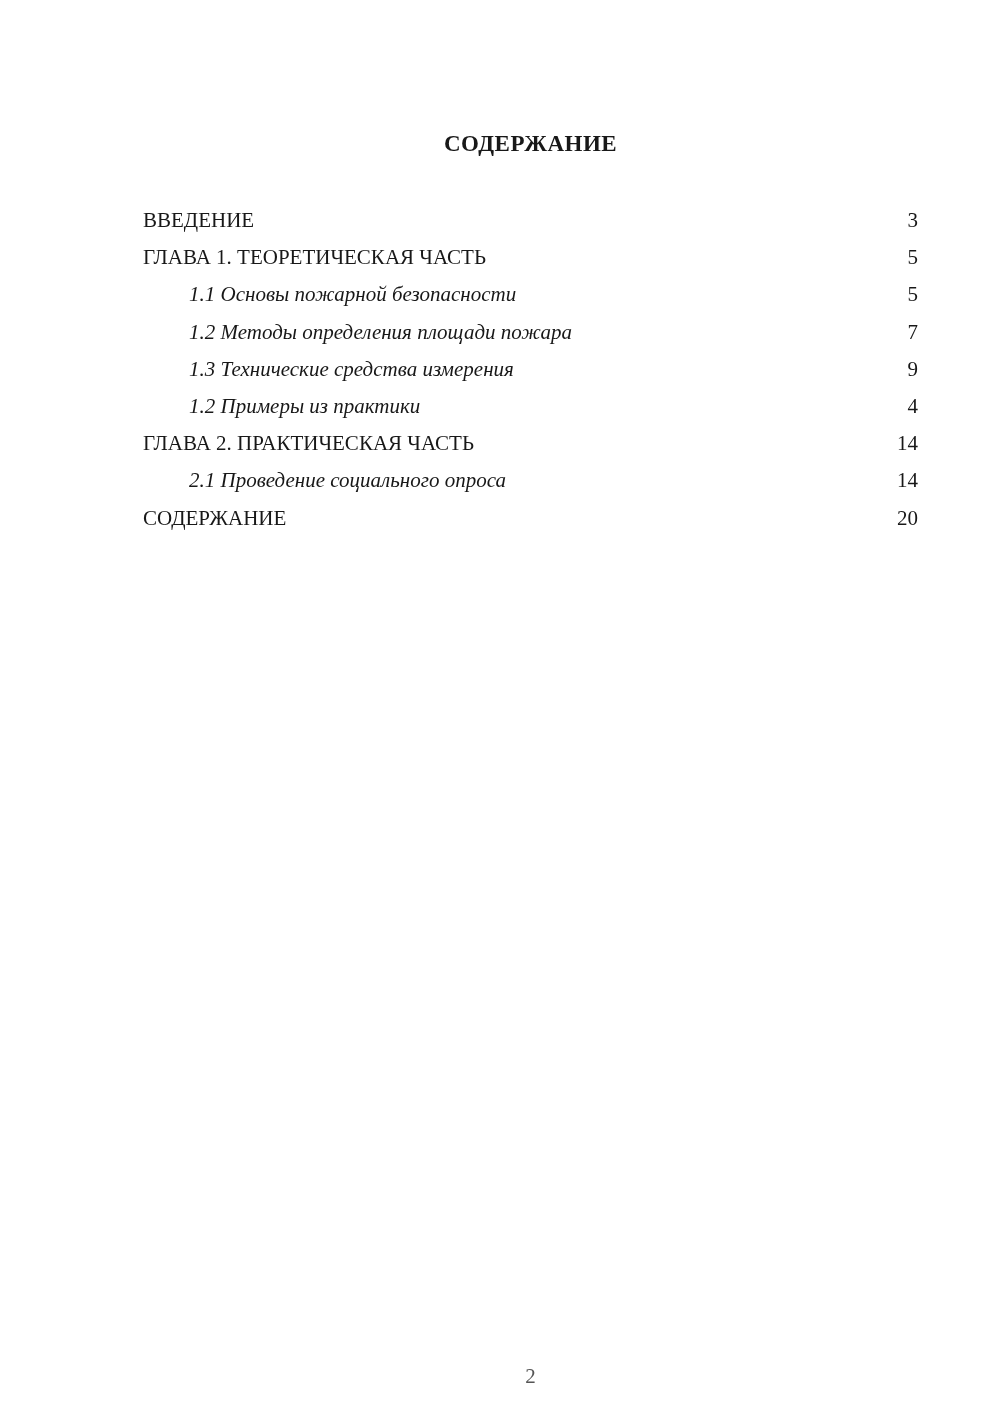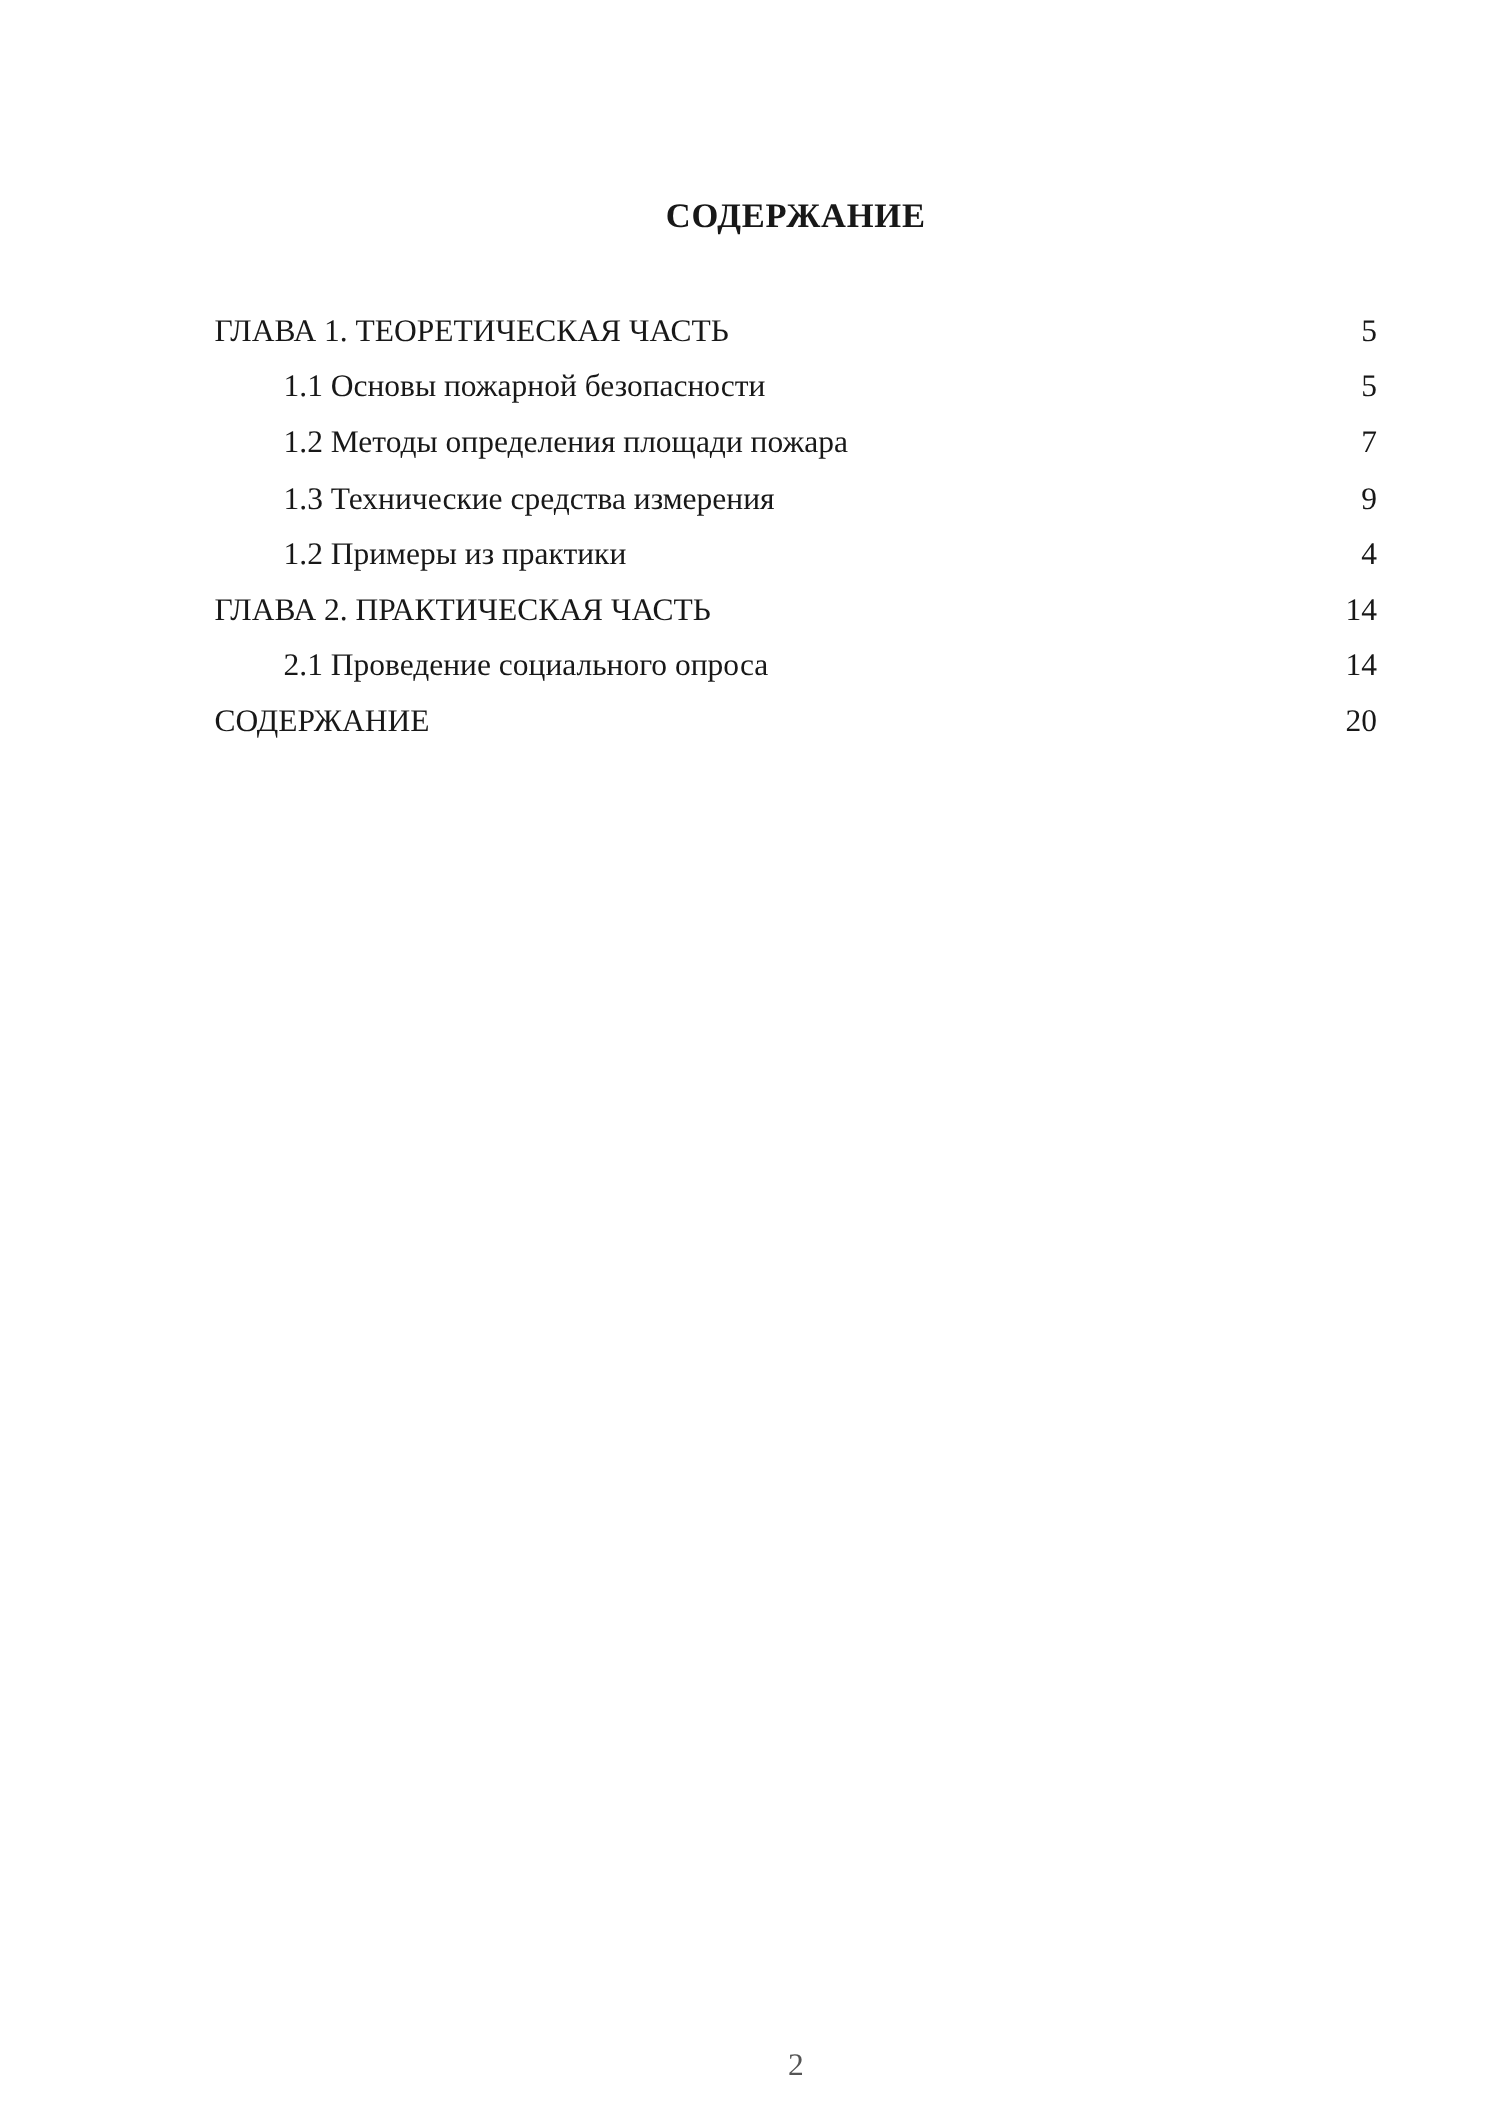--- a/index.html
+++ b/index.html
@@ -40,20 +40,21 @@
     font-size: 21px;
     line-height: 37.2px;
     white-space: nowrap;
   }
   .toc-row .toc-label {
     flex: 1 1 auto;
     overflow: hidden;
   }
   .toc-row.sub .toc-label {
     padding-left: 46px;
+    font-style: italic;
   }
   .toc-row .toc-page {
     flex: 0 0 auto;
     text-align: right;
     padding-left: 20px;
   }
   .page-footer {
     position: absolute;
     left: 143px;
     right: 82px;
@@ -66,20 +67,24 @@
 </head>
 <body>
 
 <div class="page">
   <div class="content">
 
     <div class="doc-title">СОДЕРЖАНИЕ</div>
 
     <div class="toc">
 
+      <div class="toc-row">
+        <span class="toc-label">ВВЕДЕНИЕ</span>
+        <span class="toc-page">3</span>
+      </div>
 
       <div class="toc-row">
         <span class="toc-label">ГЛАВА 1. ТЕОРЕТИЧЕСКАЯ ЧАСТЬ</span>
         <span class="toc-page">5</span>
       </div>
 
       <div class="toc-row sub">
         <span class="toc-label">1.1 Основы пожарной безопасности</span>
         <span class="toc-page">5</span>
       </div>

